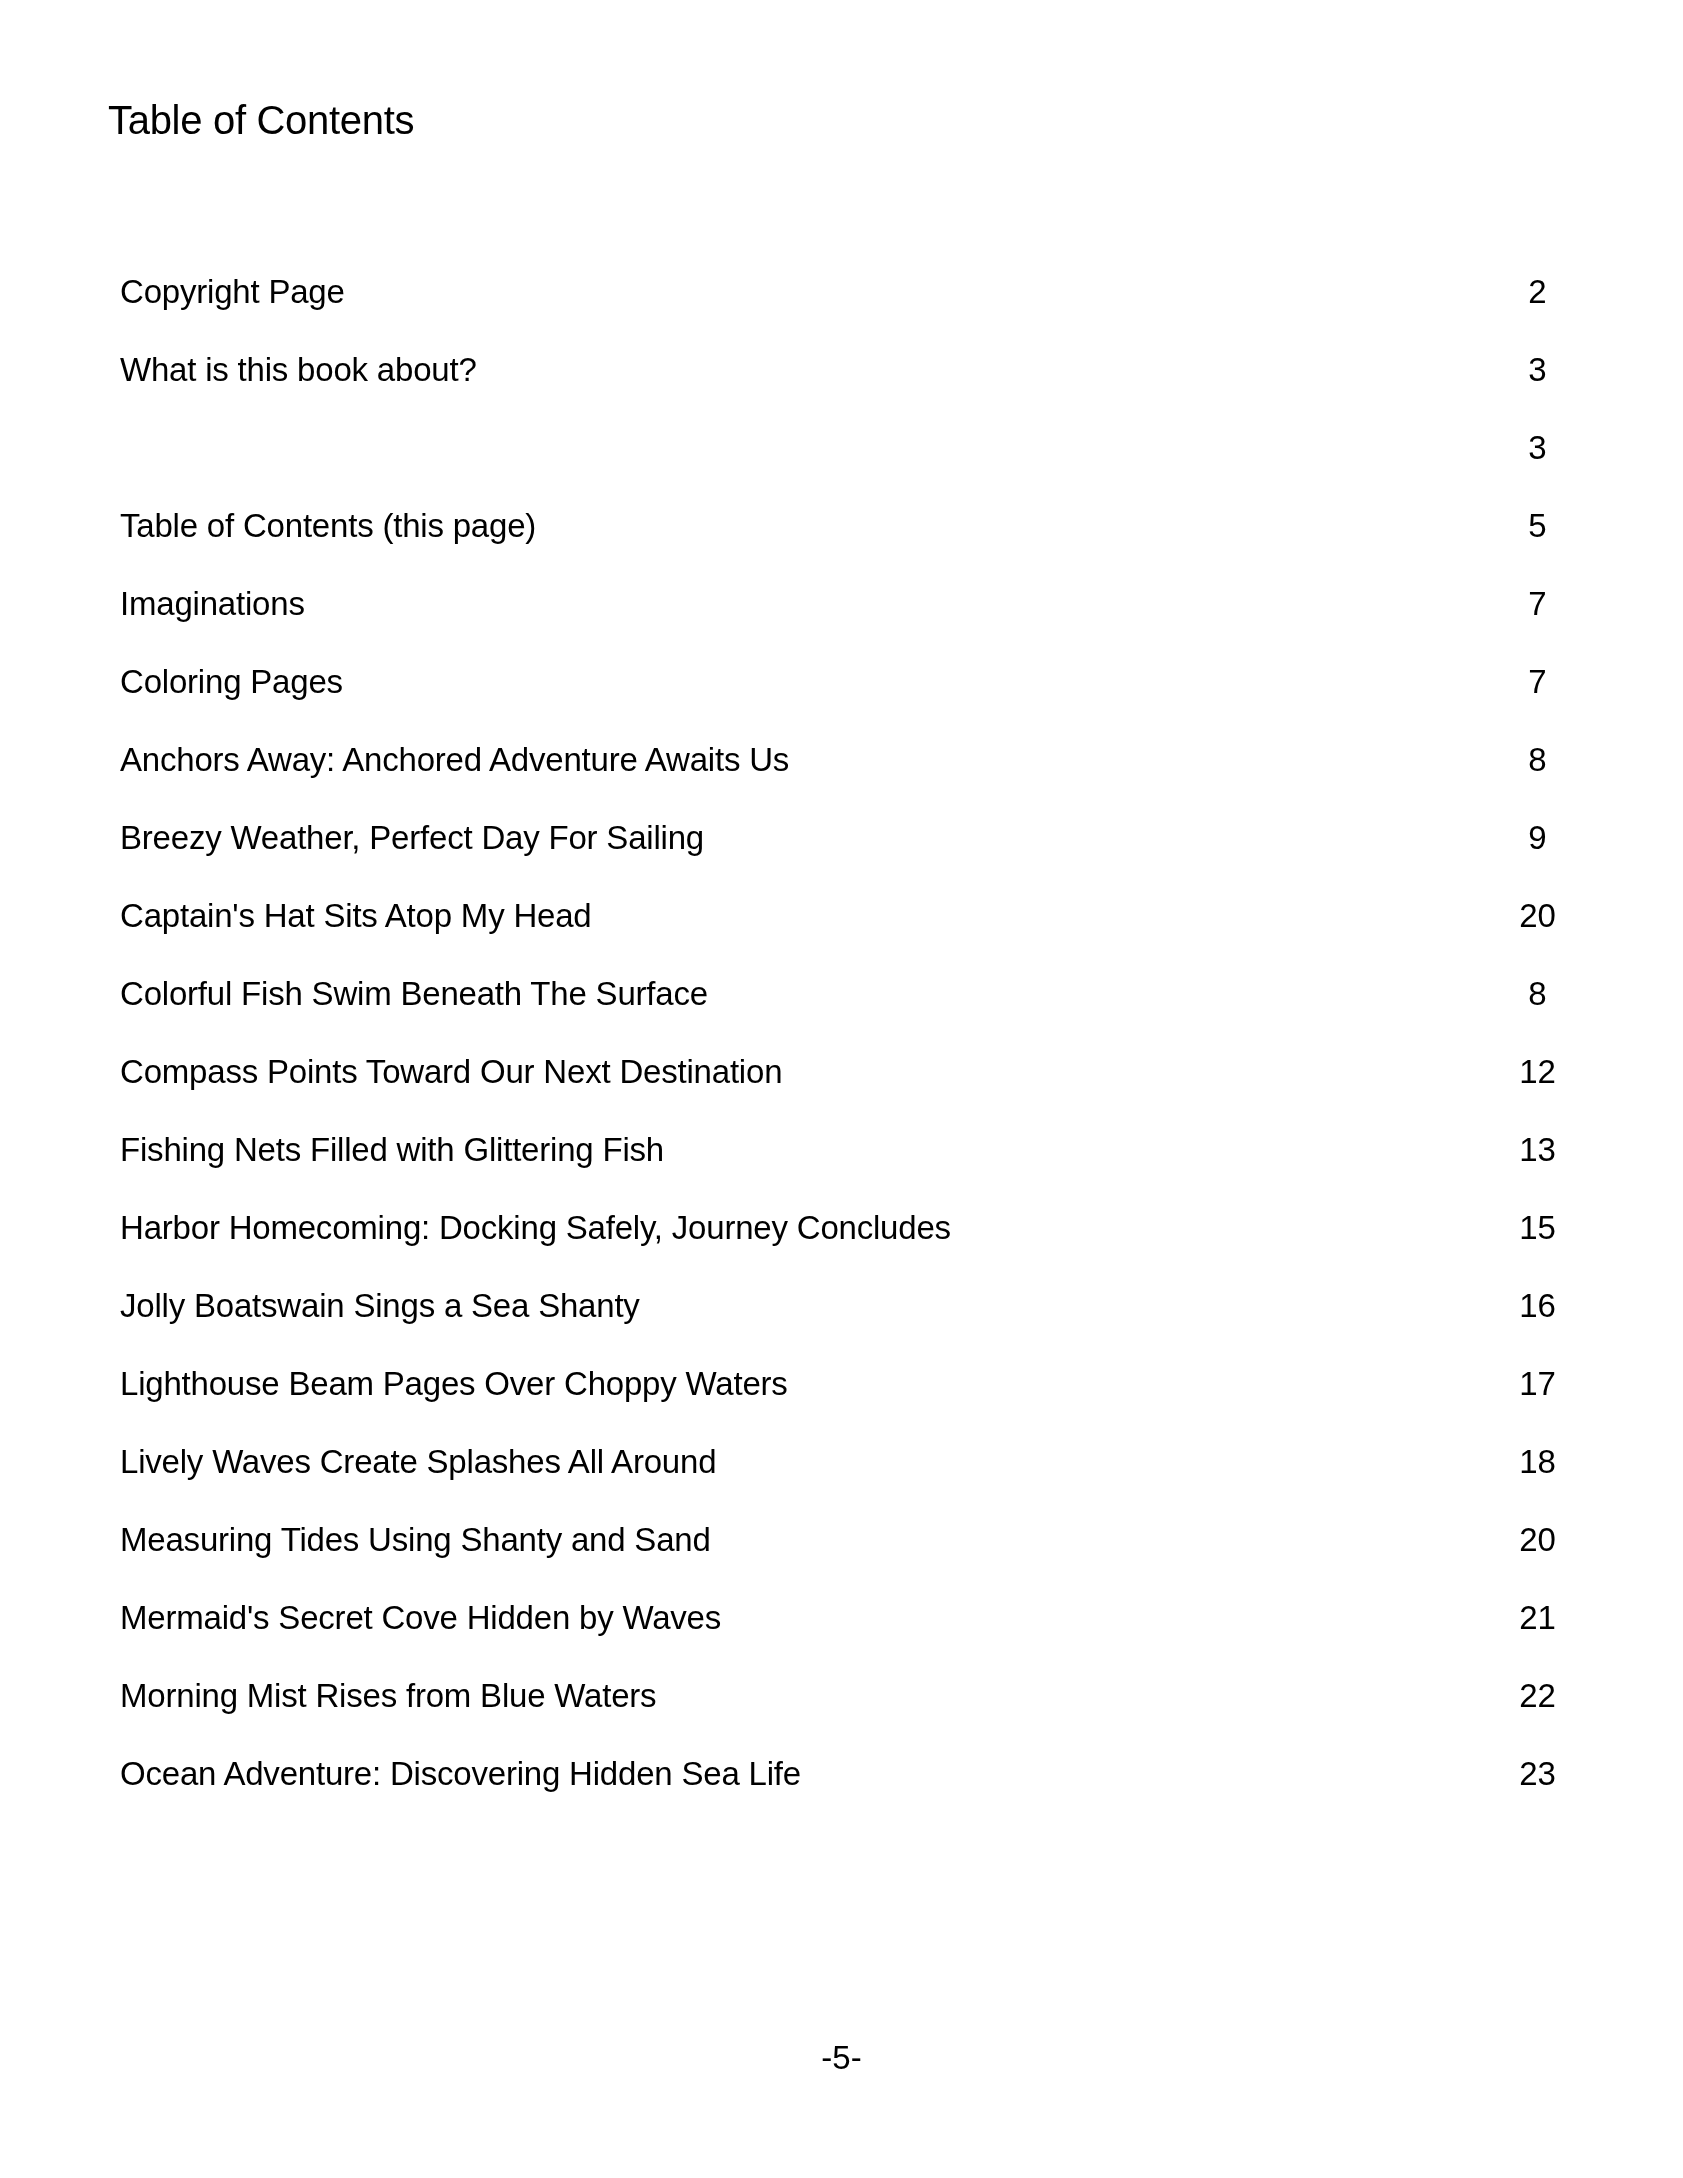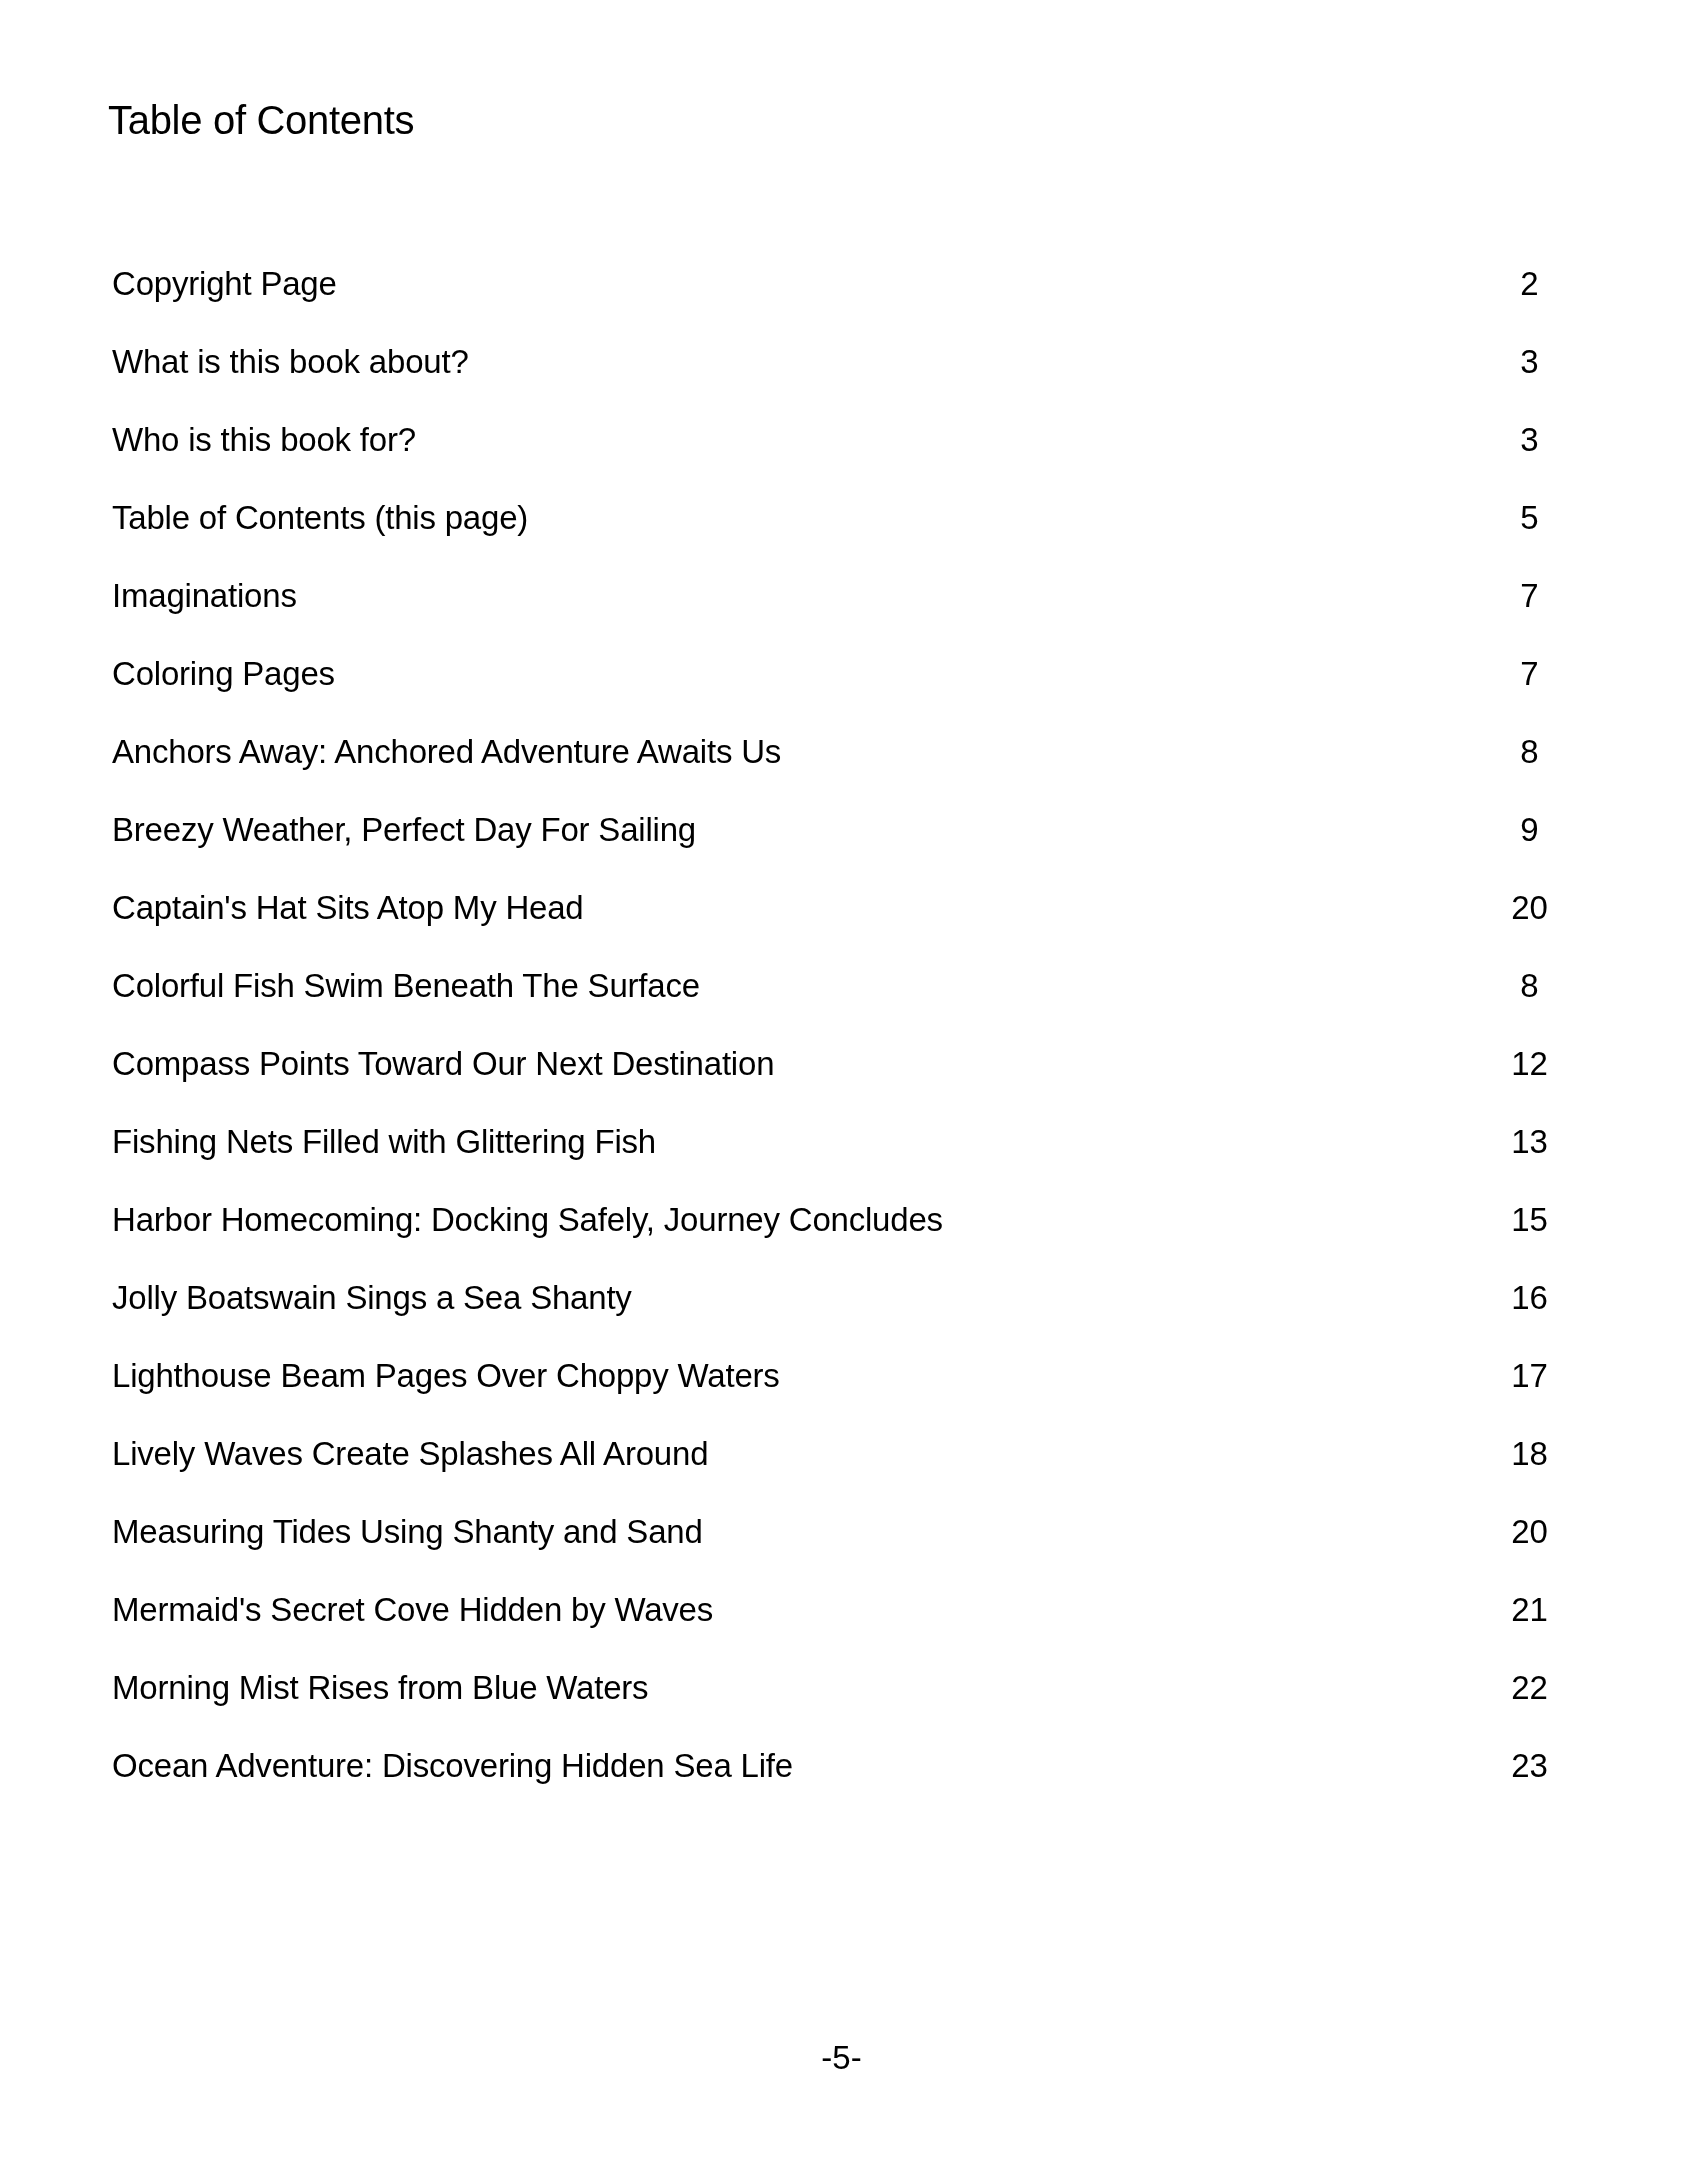--- a/index.html
+++ b/index.html
@@ -7,21 +7,21 @@
       width: 1683px; height: 2178px; position: relative; overflow: hidden;
       font-family: "Liberation Sans", "DejaVu Sans", sans-serif; color: #000000;
     }
     .title {
       position: absolute; left: 108px; top: 93px;
       font-size: 40px; font-weight: normal; line-height: 55px; margin: 0;
       letter-spacing: -0.3px;
     }
     .toc {
       position: absolute; left: 108px; top: 241px; width: 1465px;
-      list-style: none; margin: 4px; padding: 0;
+      list-style: none; margin: 12px; padding: 0;
     }
     .toc-row {
       height: 78px; line-height: 78px; font-size: 33px;
       position: relative; white-space: nowrap;
     }
     .toc-label { position: absolute; left: 0; top: 0; letter-spacing: -0.2px; }
     .toc-page {
       position: absolute; left: 1378px; width: 79px; top: 0; text-align: center;
     }
     .footer {
@@ -37,21 +37,20 @@
 <ul class="toc" id="toc">
     <li class="toc-row">
       <span class="toc-label">Copyright Page</span>
       <span class="toc-page">2</span>
     </li>
     <li class="toc-row">
       <span class="toc-label">What is this book about?</span>
       <span class="toc-page">3</span>
     </li>
     <li class="toc-row">
-      <span class="toc-label">Who is this book for?</span>
       <span class="toc-page">3</span>
     </li>
     <li class="toc-row">
       <span class="toc-label">Table of Contents (this page)</span>
       <span class="toc-page">5</span>
     </li>
     <li class="toc-row">
       <span class="toc-label">Imaginations</span>
       <span class="toc-page">7</span>
     </li>

